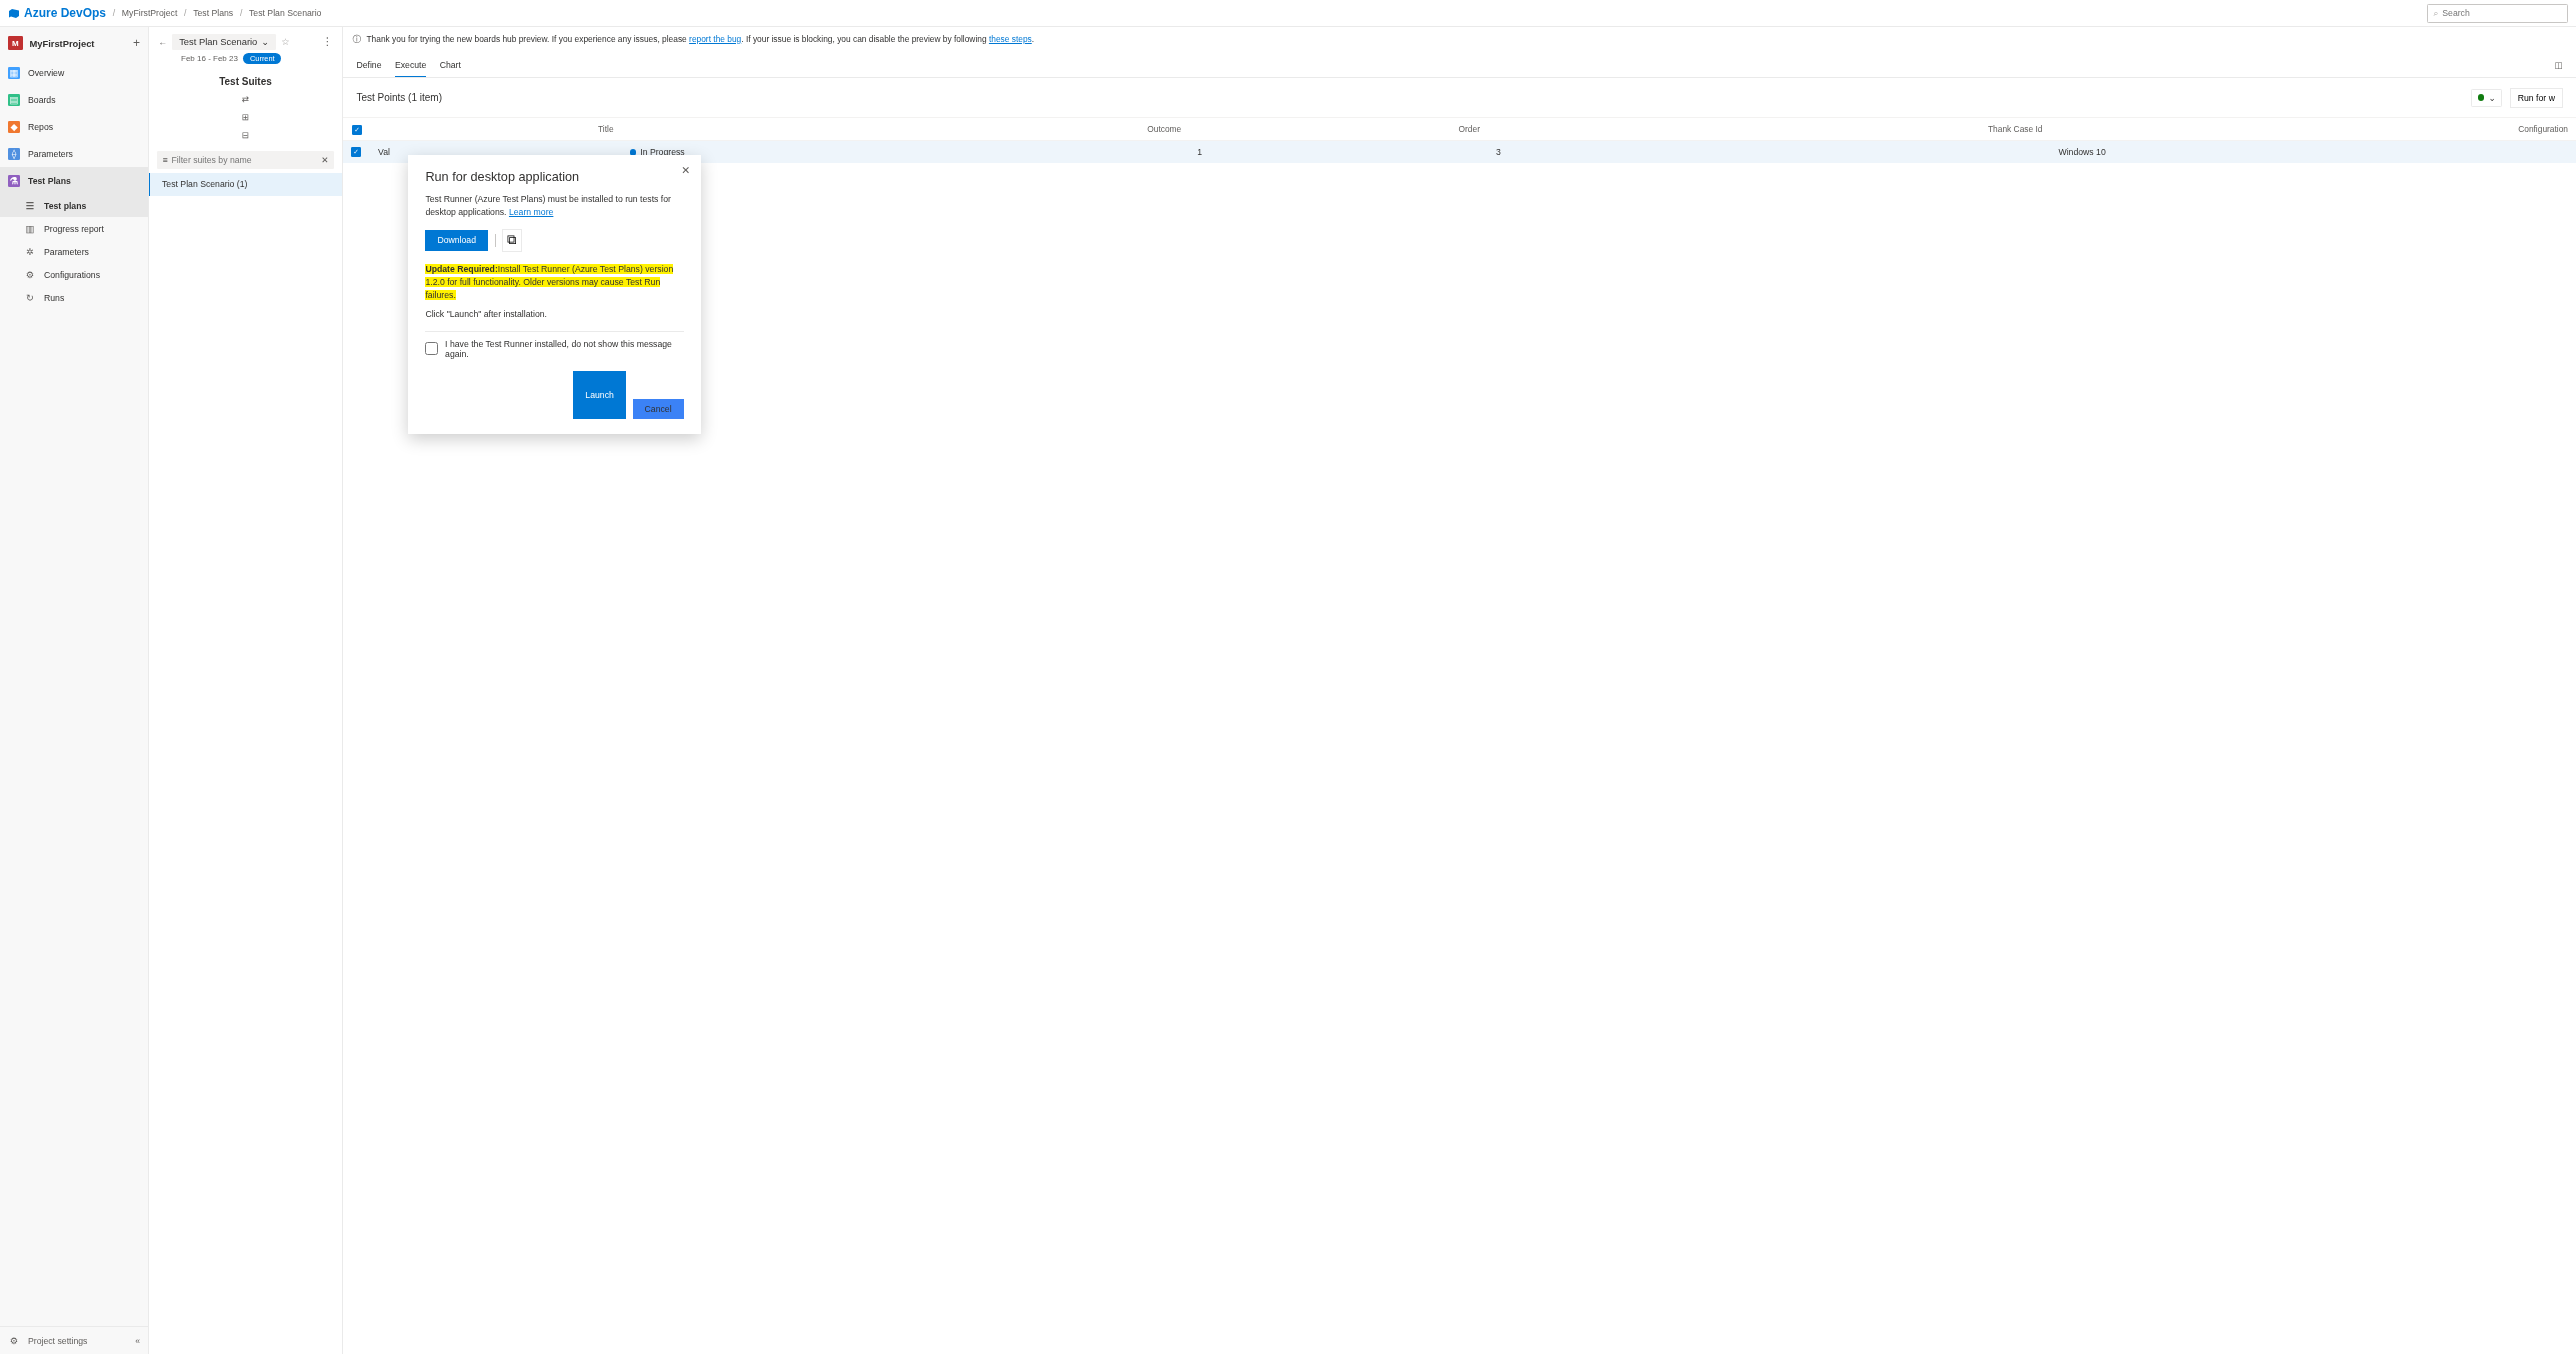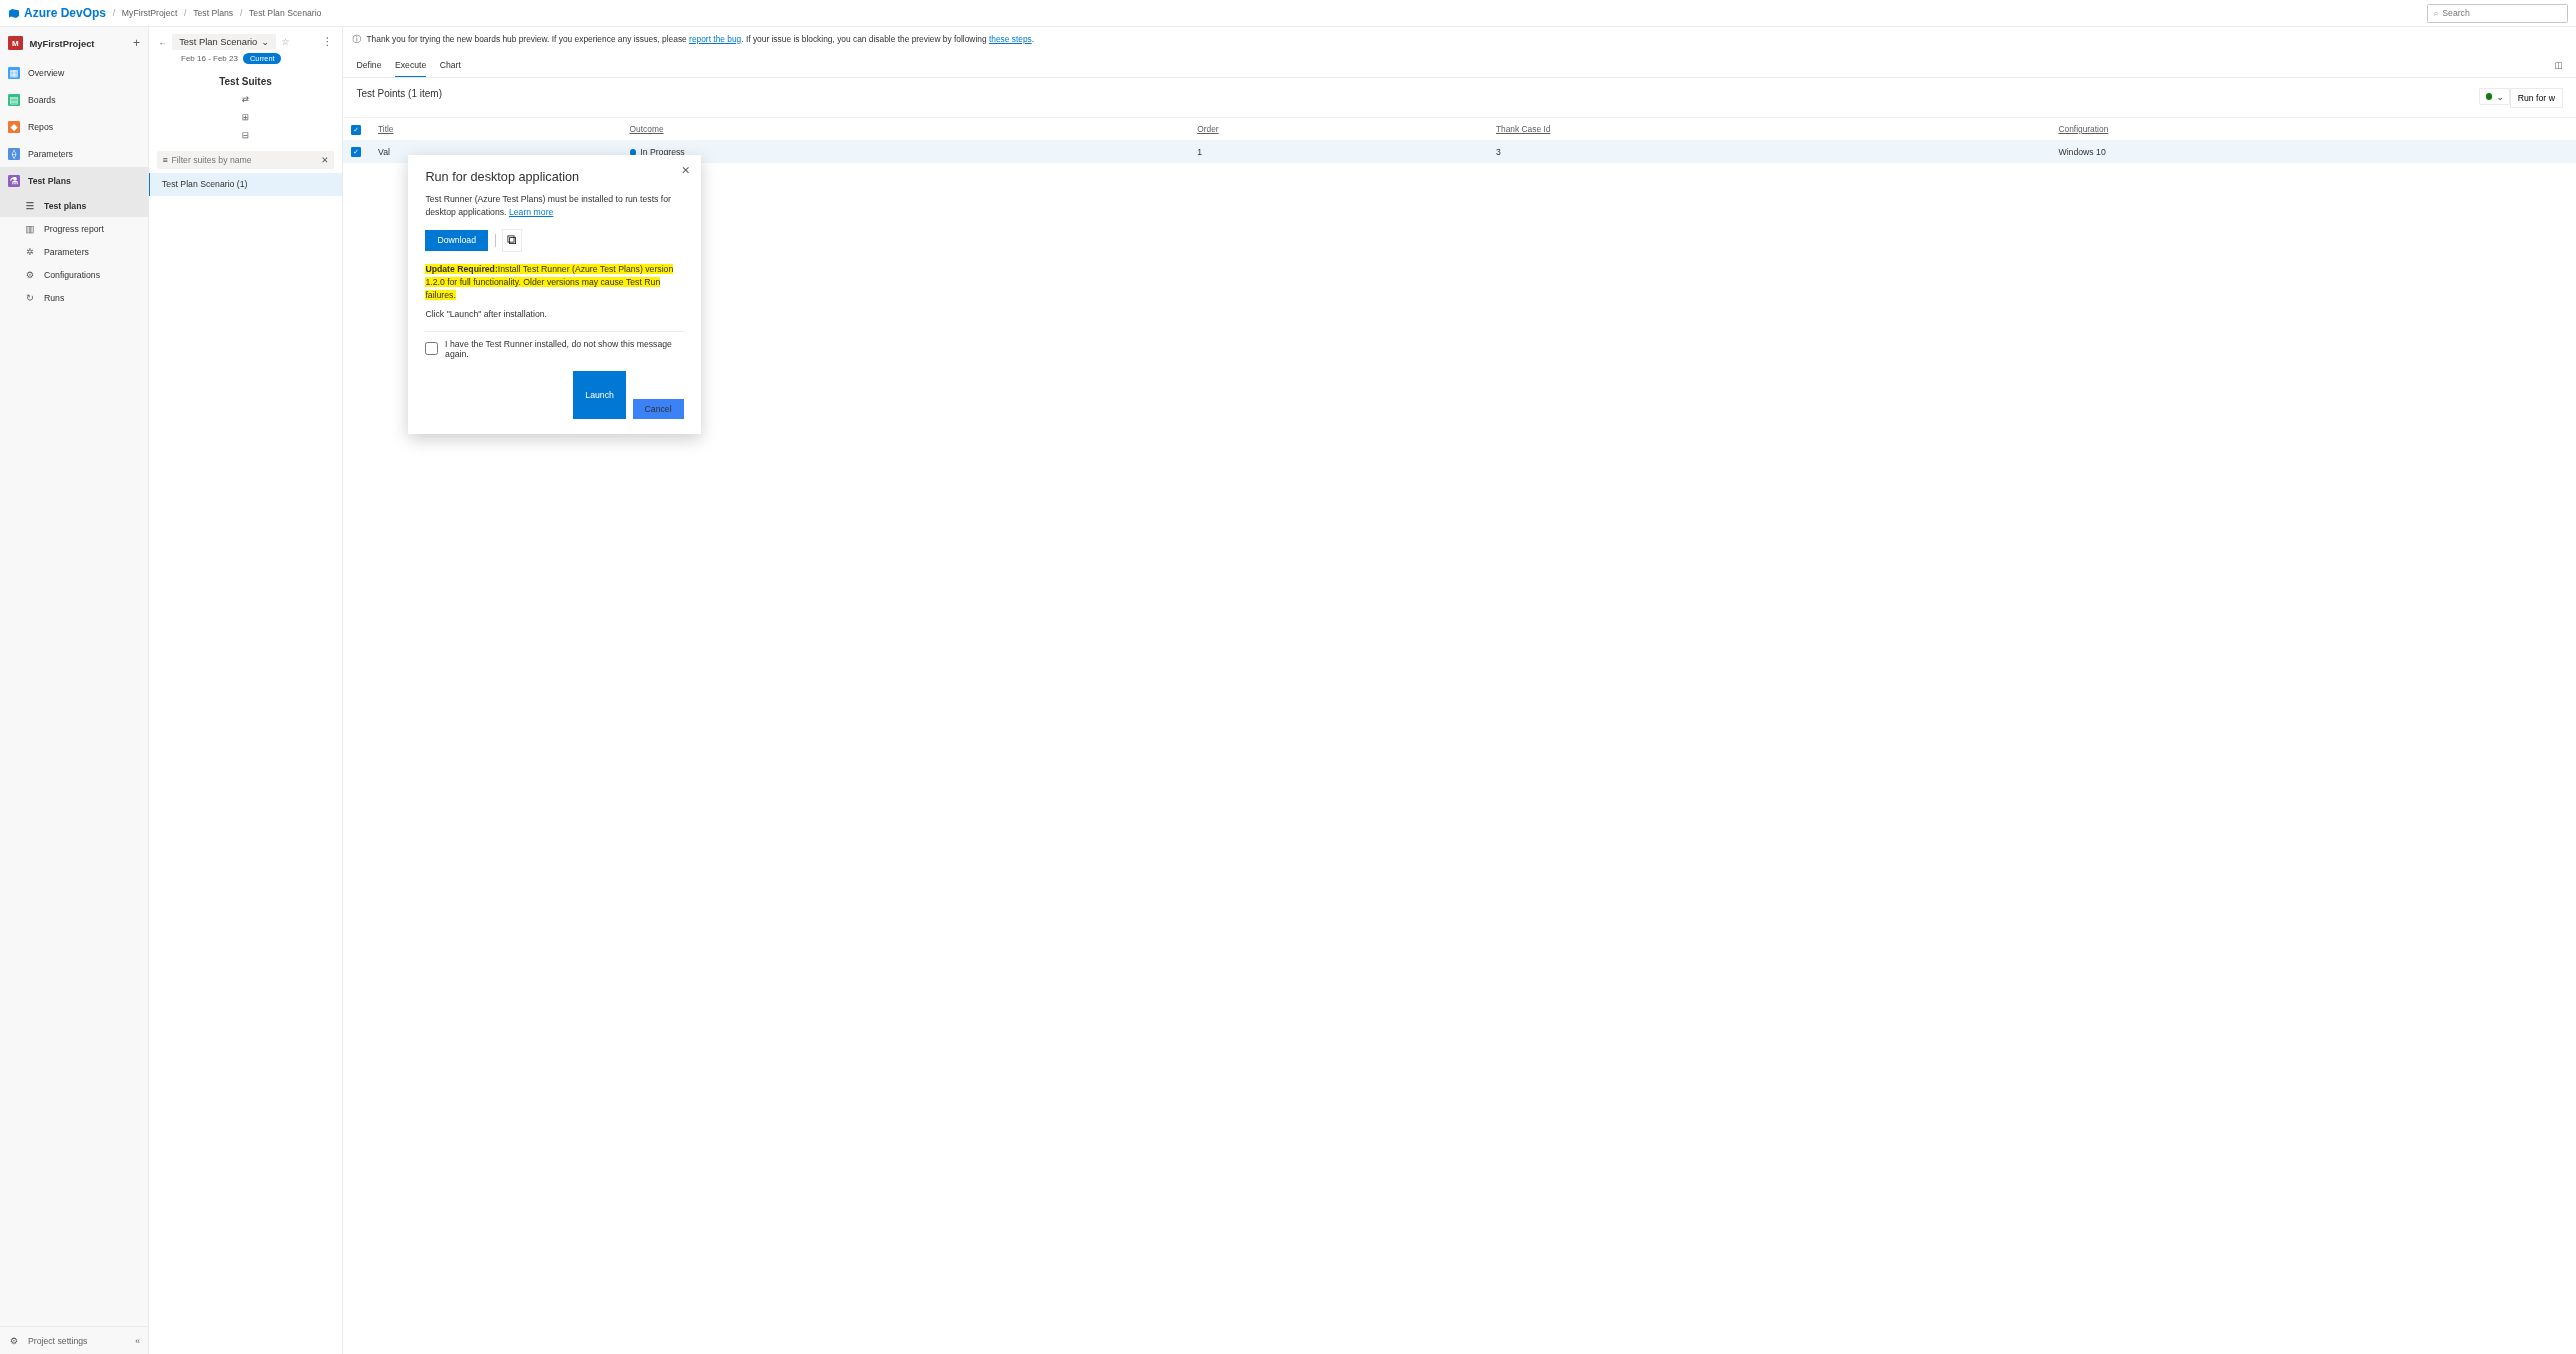--- a/index.html
+++ b/index.html
@@ -60,28 +60,28 @@
 
   
   .main { flex:1; display:flex; flex-direction:column; min-width:0; }
   .main .info-banner { border-bottom:none; }
   .plan-title { padding:5.4px 13.4px 2.7px; font-size:11.4px; font-weight:600; }
   .tabs { display:flex; gap:13.4px; padding:0 13.4px; border-bottom:0.7px solid #eaeaea; align-items:center; }
   .tab { padding:6.7px 0; font-size:8.7px; color:#323130; cursor:pointer; }
   .tab.active { border-bottom:1.3px solid #0078d4; font-weight:400; }
   .layout-ico { margin-left:auto; color:#605e5c; }
 
-  .points-header { display:flex; align-items:flex-start; padding:9.4px 13.4px; gap:0; }
+  .points-header { display:flex; align-items:center; padding:9.4px 13.4px; gap:8px; }
   .points-title { font-size:10px; }
   .outcome-pill { display:flex; align-items:center; gap:4px; border:0.7px solid #eaeaea; border-radius:1.3px; padding:2.7px 5.4px; margin-left:auto; }
   .green-dot { width:6.7px; height:6.7px; background:#107c10; border-radius:50%; }
   .run-btn { border:0.7px solid #eaeaea; padding:4px 6.7px; font-size:8.7px; background:#fff; }
 
   table.points { width:100%; border-collapse:collapse; }
-  table.points th { text-align:left; font-weight:400; color:#605e5c; font-size:8.4px; padding:5.4px 8px; border-top:0.7px solid #f3f2f1; border-bottom:0.7px solid #f3f2f1;text-decoration:underline; }
+  table.points th { text-align:right; font-weight:400; color:#605e5c; font-size:8.4px; padding:5.4px 8px; border-top:0.7px solid #f3f2f1; border-bottom:0.7px solid #f3f2f1; }
   table.points td { padding:5.4px 8px; font-size:8.7px; background:#eef5fb; }
   .chk { width:10px; height:10px; background:#0078d4; border-radius:1.3px; display:inline-flex; align-items:center; justify-content:center; color:#fff; font-size:6.7px; }
   .prog-dot { width:6.7px; height:6.7px; background:#0078d4; border-radius:50%; display:inline-block; margin-right:4px; vertical-align:middle; }
 
   
   .modal { position:fixed; left:408px; top:155px; width:293px; background:#fff; box-shadow:0 5.4px 16px rgba(0,0,0,0.2); padding:14.7px 17.4px; z-index:100; }
   .modal h2 { font-size:12.7px; font-weight:400; margin-bottom:9.4px; }
   .modal .close { position:absolute; top:9.4px; right:10.7px; font-size:10.7px; color:#605e5c; cursor:pointer; }
   .modal p { font-size:8.7px; line-height:1.5; margin-bottom:6.7px; }
   .modal a { color:#0078d4; text-decoration:underline; }

